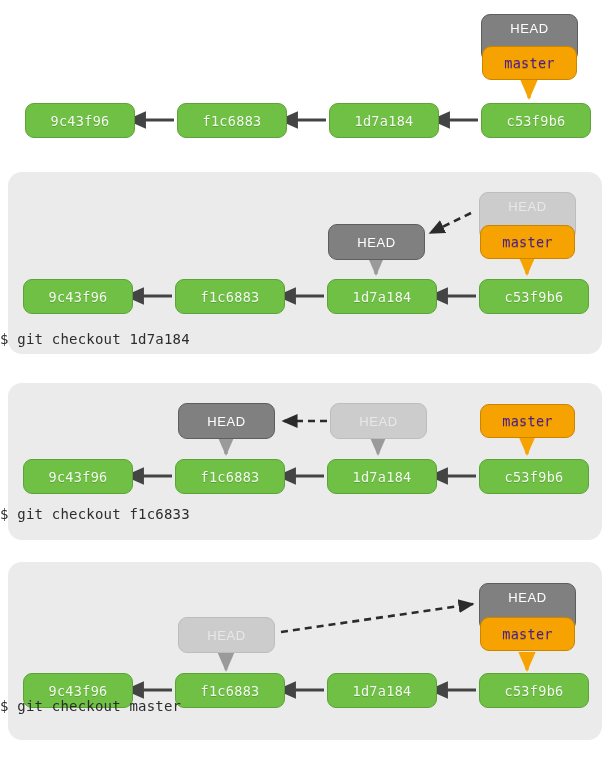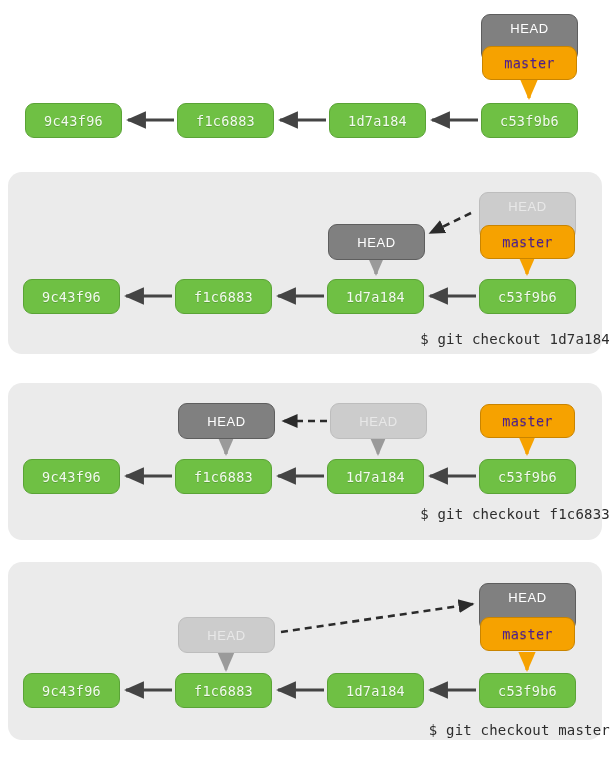--- a/index.html
+++ b/index.html
@@ -47,21 +47,21 @@
     align-items: center;
     justify-content: center;
     border-radius: 9px;
     font-size: 13.5px;
     letter-spacing: 0.3px;
     white-space: nowrap;
     user-select: none;
   }
 
   .commit {
-    width: 97px;
+    width: 110px;
     height: 35px;
     background: #6fc044;
     border: 1.5px solid #5aa336;
     color: #f2fbee;
     text-shadow: 0 1px 0 rgba(0,0,0,0.18);
   }
 
   .ref-head {
     width: 97px;
     height: 36px;
@@ -91,21 +91,21 @@
     border: 1.5px solid #c98400;
     color: #4c1d95;
     font-size: 13.5px;
     text-shadow: 0 1px 0 rgba(0,0,0,0.2);
   }
 
   
   .caption {
     position: absolute;
     width: 610px;
-    text-align: right;
+    text-align: left;
     font-family: "DejaVu Sans Mono", "Liberation Mono", monospace;
     font-size: 14px;
     color: #2d2d2d;
     letter-spacing: 0.2px;
     user-select: none;
   }
 </style>
 </head>
 <body>
 
@@ -265,15 +265,15 @@
   <div class="node commit" style="left:175px; top:673px;">
     <span>f1c6883</span>
   </div>
   <div class="node commit" style="left:327px; top:673px;">
     <span>1d7a184</span>
   </div>
   <div class="node commit" style="left:479px; top:673px;">
     <span>c53f9b6</span>
   </div>
 
-  <div class="caption" style="left:0px; top:722px;">$ git checkout master</div>
+  <div class="caption" style="left:0px; top:698px;">$ git checkout master</div>
 
 </div>
 
 </body></html>

